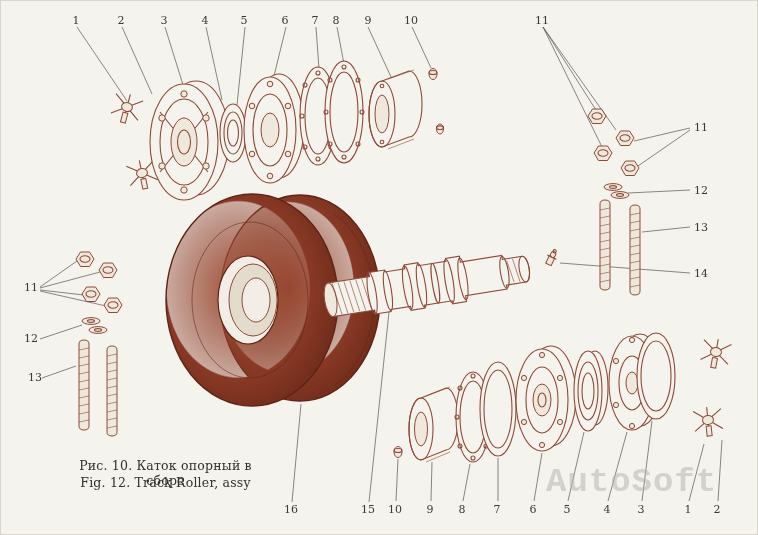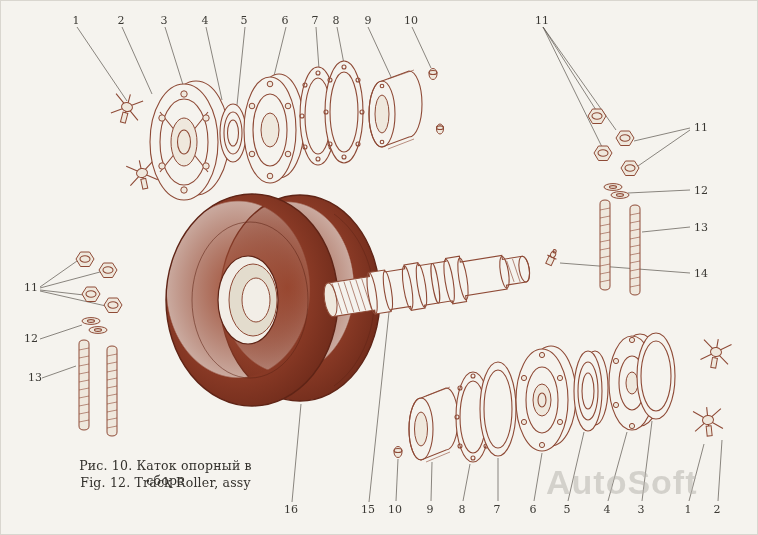--- a/index.html
+++ b/index.html
@@ -15,21 +15,21 @@
   .ptf2{stroke:#8e4a36;stroke-width:1;fill:#efe8dd}
   .hatch{stroke:#8e4a36;stroke-width:0.6;fill:none}
   .darkline{stroke:#5f2416;fill:none}
   .callout{font-family:"DejaVu Serif",serif;font-size:11px;fill:#3a3833}
   .caption{position:absolute;left:58px;width:215px;text-align:center;color:#33312c;
            font-size:12.5px;letter-spacing:.2px}
   .caption-ru{top:458px}
   .caption-en{top:475px}
   .watermark{
     position:absolute;left:546px;top:463px;
-    font-family:Liberation Sans, sans-serif;font-weight:bold;font-size:34px;
+    font-family:Liberation Mono, monospace;font-weight:bold;font-size:34px;
     color:#b9b6b0;opacity:.55;letter-spacing:1px;pointer-events:none;
   }
 </style>
 </head>
 <body>
 
 <div class="frame"></div>
 
 <svg class="diagram" width="758" height="535" viewBox="0 0 758 535">
   <defs>

